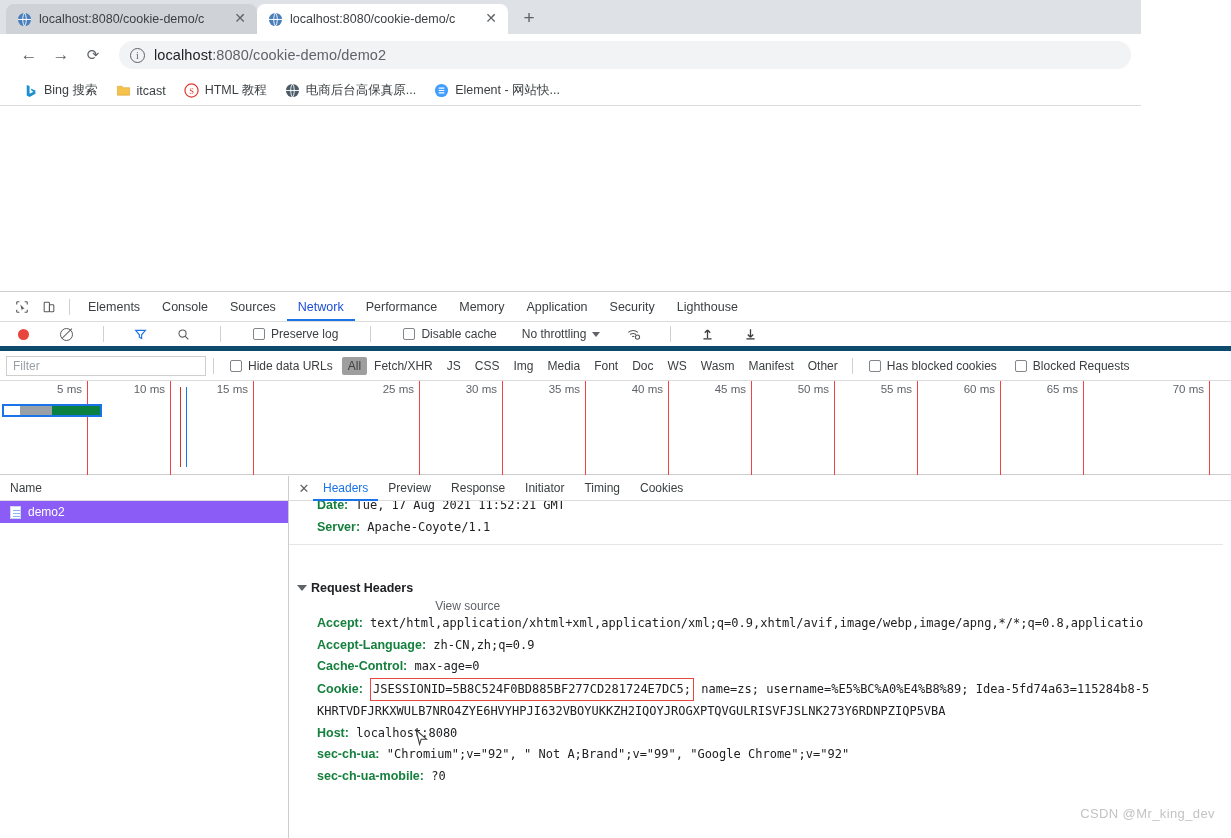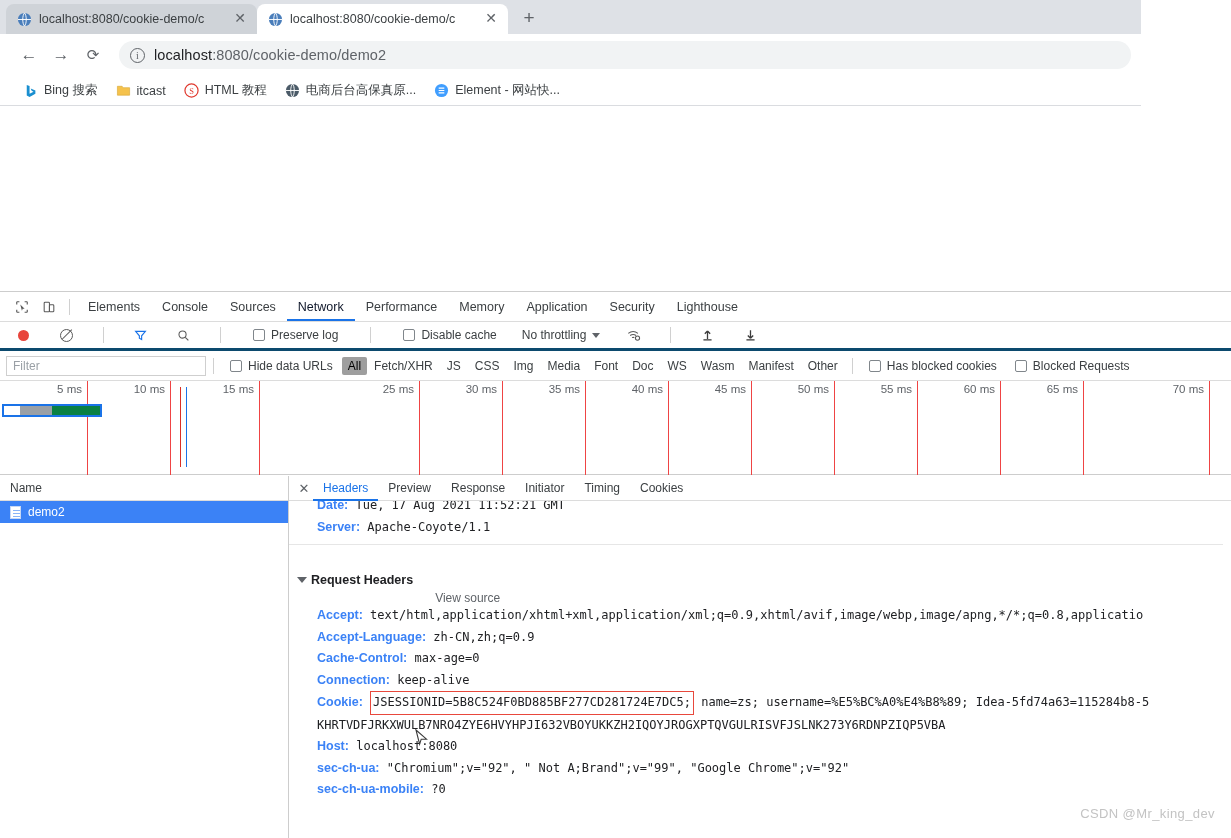--- a/index.html
+++ b/index.html
@@ -85,25 +85,25 @@
   }
   .dt-iconbtn {
     width: 27px; height: 26px; display: flex; align-items: center;
     justify-content: center; color: #5a5a5a;
   }
   .vsep { width: 1px; height: 16px; background: #d0d0d0; margin: 0 7px; }
   .dt-tab {
     height: 29px; line-height: 30px; padding: 0 11px; font-size: 12.5px;
     color: #3c4043; white-space: nowrap;
   }
-  .dt-tab.sel { color: #0f172a; box-shadow: inset 0 -2px 0 #1a73e8; }
+  .dt-tab.sel { color: #1d4ed8; box-shadow: inset 0 -2px 0 #1a73e8; }
 
   .dt-toolbar2 {
     height: 29px; display: flex; align-items: center; padding-left: 10px;
-    gap: 16px; border-bottom: 3px solid #0c4a6e; font-size: 12px; color: #3c4043;
+    gap: 16px; border-bottom: 5px solid #0c4a6e; font-size: 12px; color: #3c4043;
   }
   .recdot { width: 11px; height: 11px; border-radius: 50%; background: #e8453c; }
   .clearico {
     width: 13px; height: 13px; border: 1.4px solid #5a5a5a; border-radius: 50%;
     position: relative;
   }
   .clearico::after {
     content: ""; position: absolute; left: -1px; top: 4.5px; width: 14px;
     height: 1.4px; background: #5a5a5a; transform: rotate(-45deg);
   }
@@ -120,21 +120,21 @@
 
   .dt-filterbar {
     height: 30px; display: flex; align-items: center; padding-left: 6px;
     border-bottom: 1px solid #dcdcdc; font-size: 12px; color: #3c4043; gap: 0;
   }
   .filterinput {
     width: 200px; height: 20px; border: 1px solid #cfcfcf; background: #fff;
     font-size: 12px; color: #9aa0a6; padding: 0 6px; line-height: 19px;
   }
   .ftype { padding: 0 7px; white-space: nowrap; font-size: 12px; color: #3c4043; }
-  .ftype.on { background: #9e9e9e; color: #000000; border-radius: 2px; padding: 2px 6px; }
+  .ftype.on { background: #9e9e9e; color: #404040; border-radius: 2px; padding: 2px 6px; }
 
   
   .dt-overview { height: 94px; position: relative; border-bottom: 1px solid #cdcdcd; background: #fff; }
   .ov-ruler { position: absolute; left: 0; top: 0; width: 100%; height: 94px; }
   .ov-tick {
     position: absolute; top: 0; height: 94px; border-right: 1px solid #ef4444;
   }
   .ov-tick span {
     position: absolute; right: 5px; top: 2px; font-size: 11.5px; color: #5f6368;
     white-space: nowrap;
@@ -150,21 +150,21 @@
   }
 
   
   .dt-body { position: absolute; left: 0; top: 184px; right: 0; bottom: 0; display: flex; }
   .pane-left { width: 289px; border-right: 1px solid #cdcdcd; }
   .lh-head {
     height: 25px; line-height: 25px; font-size: 12px; color: #3c4043;
     padding-left: 10px; border-bottom: 1px solid #dcdcdc;
   }
   .row-sel {
-    height: 22px; background: #3b82f6; color: #ffffff; font-size: 12px;
+    height: 22px; background: #8b5cf6; color: #ffffff; font-size: 12px;
     display: flex; align-items: center; gap: 7px; padding-left: 10px;
   }
   .docico {
     width: 11px; height: 13px; background: #ffffff; border: 1px solid #c8d8f5;
     position: relative; flex: 0 0 11px;
   }
   .docico::after {
     content: ""; position: absolute; left: 2px; top: 3px; width: 7px; height: 1px;
     background: #8ab4f8; box-shadow: 0 3px 0 #8ab4f8, 0 6px 0 #8ab4f8;
   }
@@ -181,24 +181,24 @@
   .hdr-content {
     position: absolute; left: 0; top: 25px; right: 0; bottom: 0;
     padding: 0 0 0 14px; overflow: hidden;
   }
   .hline {
     font-family: "DejaVu Sans Mono", monospace; font-size: 12px; color: #202124;
     line-height: 21.5px; white-space: nowrap;
   }
   .hline .k {
     font-family: "Liberation Sans", sans-serif; font-weight: bold;
-    color: #3b82f6; font-size: 12.5px; margin-top: 24px;
+    color: #15803d; font-size: 12.5px; margin-top: 24px;
   }
   .sec-title {
-    display: flex; align-items: center; gap: 0; padding-top: 10px;
+    display: flex; align-items: center; gap: 0; padding-top: 18px;
     border-top: 1px solid #e6e6e6; margin-top: 6px; margin-left: -14px;
     padding-left: 8px;
   }
   .tri {
     width: 0; height: 0; border-left: 5px solid transparent;
     border-right: 5px solid transparent; border-top: 6px solid #5f6368;
     margin-right: 4px;
   }
   .sec-title b { font-size: 12.5px; color: #202124; }
   .viewsrc { font-size: 12px; color: #5f6368; margin-left: 22px; margin-top: 36px; }
@@ -421,21 +421,21 @@
   </div>
 
   <div class="dt-overview">
     <div class="ov-ruler">
       <div class="ov-tick" style="left:0px;width:88px">
           <span>5 ms</span>
         </div>
       <div class="ov-tick" style="left:88px;width:83px">
           <span>10 ms</span>
         </div>
-      <div class="ov-tick" style="left:177px;width:83px">
+      <div class="ov-tick" style="left:171px;width:83px">
           <span>15 ms</span>
         </div>
       <div class="ov-tick" style="left:337px;width:83px">
           <span>25 ms</span>
         </div>
       <div class="ov-tick" style="left:420px;width:83px">
           <span>30 ms</span>
         </div>
       <div class="ov-tick" style="left:503px;width:83px">
           <span>35 ms</span>
@@ -512,24 +512,20 @@
           <span>text/html,application/xhtml+xml,application/xml;q=0.9,xhtml/avif,image/webp,image/apng,*/*;q=0.8,applicatio</span>
         </div>
         <div class="hline indent">
           <span class="k">Accept-Language:</span>
           <span>zh-CN,zh;q=0.9</span>
         </div>
         <div class="hline indent">
           <span class="k">Cache-Control:</span>
           <span>max-age=0</span>
         </div>
-        <div class="hline indent">
-          <span class="k">Connection:</span>
-          <span>keep-alive</span>
-        </div>
 
         <div class="hline indent">
           <span class="k">Cookie:</span>
           <span class="cookiebox">JSESSIONID=5B8C524F0BD885BF277CD281724E7DC5;</span>
           <span>name=zs; username=%E5%BC%A0%E4%B8%89; Idea-5fd74a63=115284b8-5</span>
         </div>
         <div class="hline wrapline">KHRTVDFJRKXWULB7NRO4ZYE6HVYHPJI632VBOYUKKZH2IQOYJROGXPTQVGULRISVFJSLNK273Y6RDNPZIQP5VBA</div>
 
         <div class="hline indent">
           <span class="k">Host:</span>

